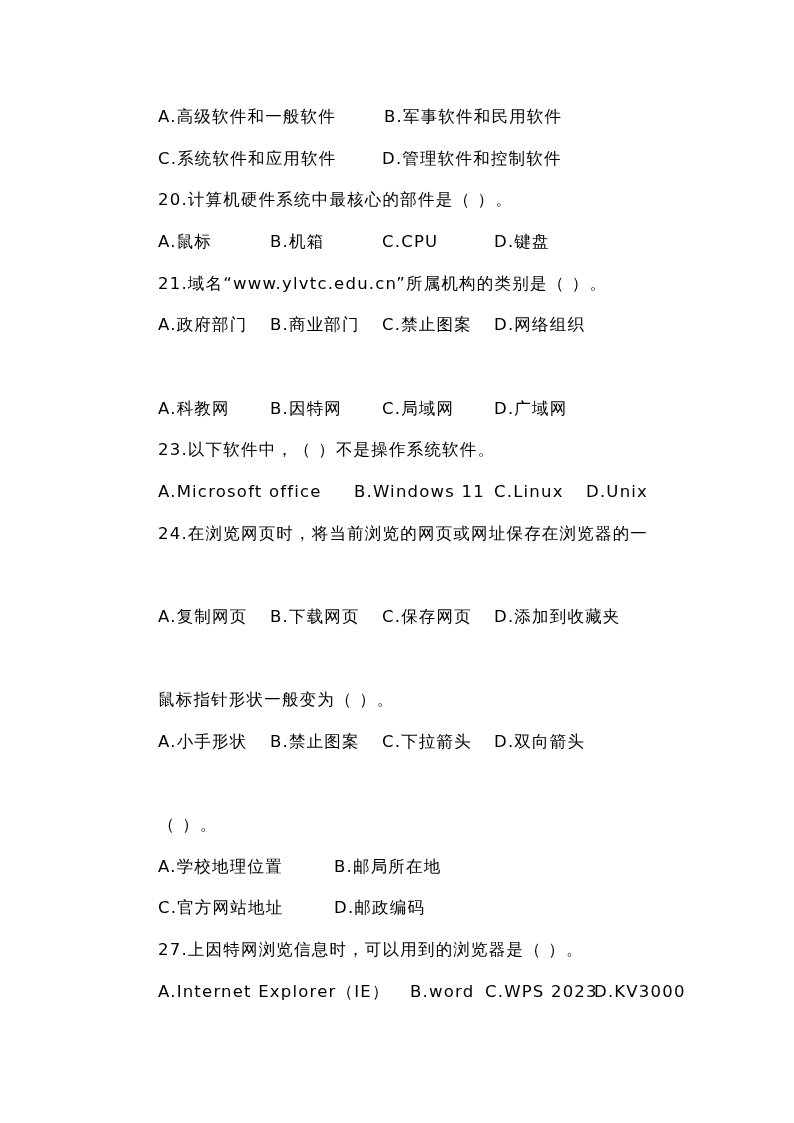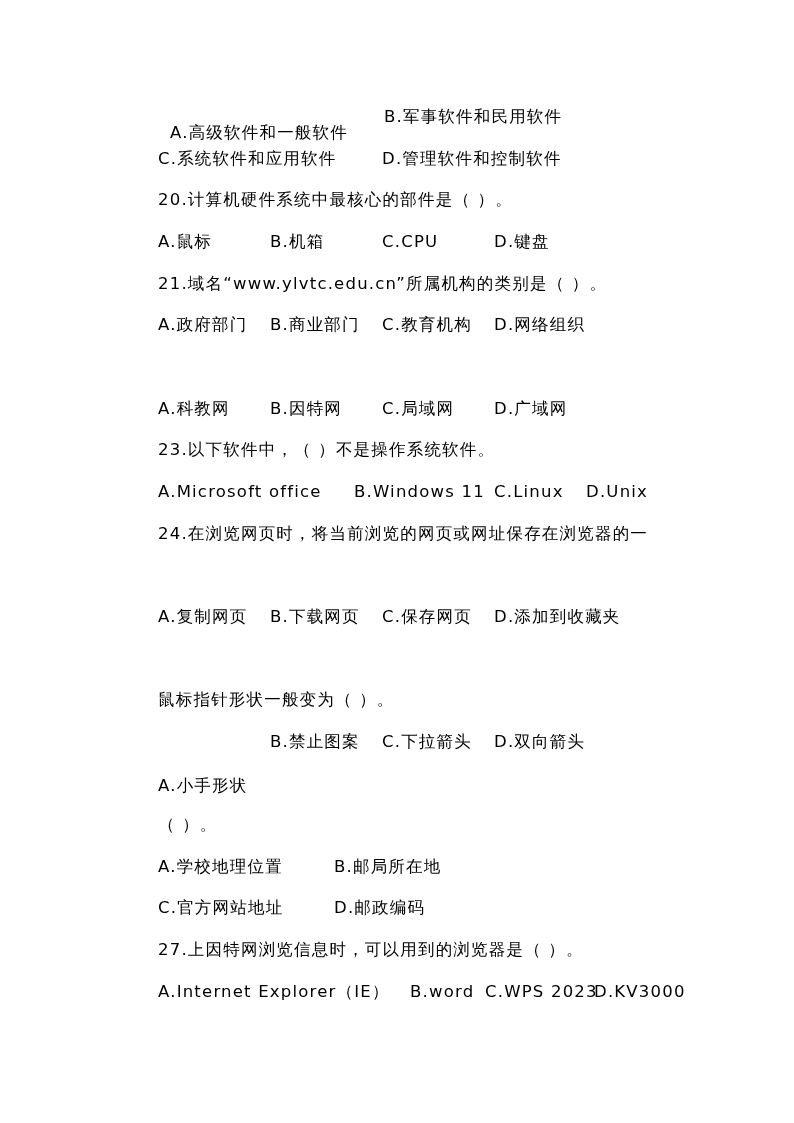--- a/index.html
+++ b/index.html
@@ -8,39 +8,39 @@
     .page { position: absolute; left: 0; top: 0; width: 794px; height: 1123px; background: #fff; }
     .line { position: absolute; left: 158px; height: 24px; line-height: 24px;
             font-size: 16.5px; white-space: nowrap; letter-spacing: 1.2px; text-align: right; }
     .opt { position: absolute; top: 0; white-space: nowrap; }
   </style>
 </head>
 <body>
 
 <div class="page" id="page">
     <div class="line" style="top: 105px;">
-      <span class="opt" style="left: 12px; margin-top: 16px;">A.高级软件和一般软件</span>
+      <span class="opt" style="left: 0px;">A.高级软件和一般软件</span>
       <span class="opt" style="left: 226px;">B.军事软件和民用软件</span>
     </div>
     <div class="line" style="top: 146.65px;">
       <span class="opt" style="left: 0px;">C.系统软件和应用软件</span>
       <span class="opt" style="left: 224px;">D.管理软件和控制软件</span>
     </div>
     <div class="line" style="top: 188.3px;">20.计算机硬件系统中最核心的部件是（    ）。</div>
     <div class="line" style="top: 229.95px;">
       <span class="opt" style="left: 0px; text-align: right;">A.鼠标</span>
       <span class="opt" style="left: 112px;">B.机箱</span>
       <span class="opt" style="left: 224px;">C.CPU</span>
       <span class="opt" style="left: 336px;">D.键盘</span>
     </div>
     <div class="line" style="top: 271.6px;">21.域名“www.ylvtc.edu.cn”所属机构的类别是（    ）。</div>
     <div class="line" style="top: 313.25px;">
       <span class="opt" style="left: 0px;">A.政府部门</span>
       <span class="opt" style="left: 112px;">B.商业部门</span>
-      <span class="opt" style="left: 224px;">C.教育机构</span>
+      <span class="opt" style="left: 224px;">C.禁止图案</span>
       <span class="opt" style="left: 336px;">D.网络组织</span>
     </div>
     <div class="line" style="top: 396.55px;">
       <span class="opt" style="left: 0px;">A.科教网</span>
       <span class="opt" style="left: 112px;">B.因特网</span>
       <span class="opt" style="left: 224px;">C.局域网</span>
       <span class="opt" style="left: 336px;">D.广域网</span>
     </div>
     <div class="line" style="top: 438.2px;">23.以下软件中，（    ）不是操作系统软件。</div>
     <div class="line" style="top: 479.85px;">
@@ -51,21 +51,21 @@
     </div>
     <div class="line" style="top: 521.5px;">24.在浏览网页时，将当前浏览的网页或网址保存在浏览器的一</div>
     <div class="line" style="top: 604.8px;">
       <span class="opt" style="left: 0px;">A.复制网页</span>
       <span class="opt" style="left: 112px;">B.下载网页</span>
       <span class="opt" style="left: 224px;">C.保存网页</span>
       <span class="opt" style="left: 336px;">D.添加到收藏夹</span>
     </div>
     <div class="line" style="top: 688.1px;">鼠标指针形状一般变为（    ）。</div>
     <div class="line" style="top: 729.75px;">
-      <span class="opt" style="left: 0px; margin-top: 44px;">A.小手形状</span>
+      <span class="opt" style="left: 0px;">A.小手形状</span>
       <span class="opt" style="left: 112px;">B.禁止图案</span>
       <span class="opt" style="left: 224px;">C.下拉箭头</span>
       <span class="opt" style="left: 336px;">D.双向箭头</span>
     </div>
     <div class="line" style="top: 813.05px;">（    ）。</div>
     <div class="line" style="top: 854.7px;">
       <span class="opt" style="left: 0px;">A.学校地理位置</span>
       <span class="opt" style="left: 176px;">B.邮局所在地</span>
     </div>
     <div class="line" style="top: 896.35px;">

